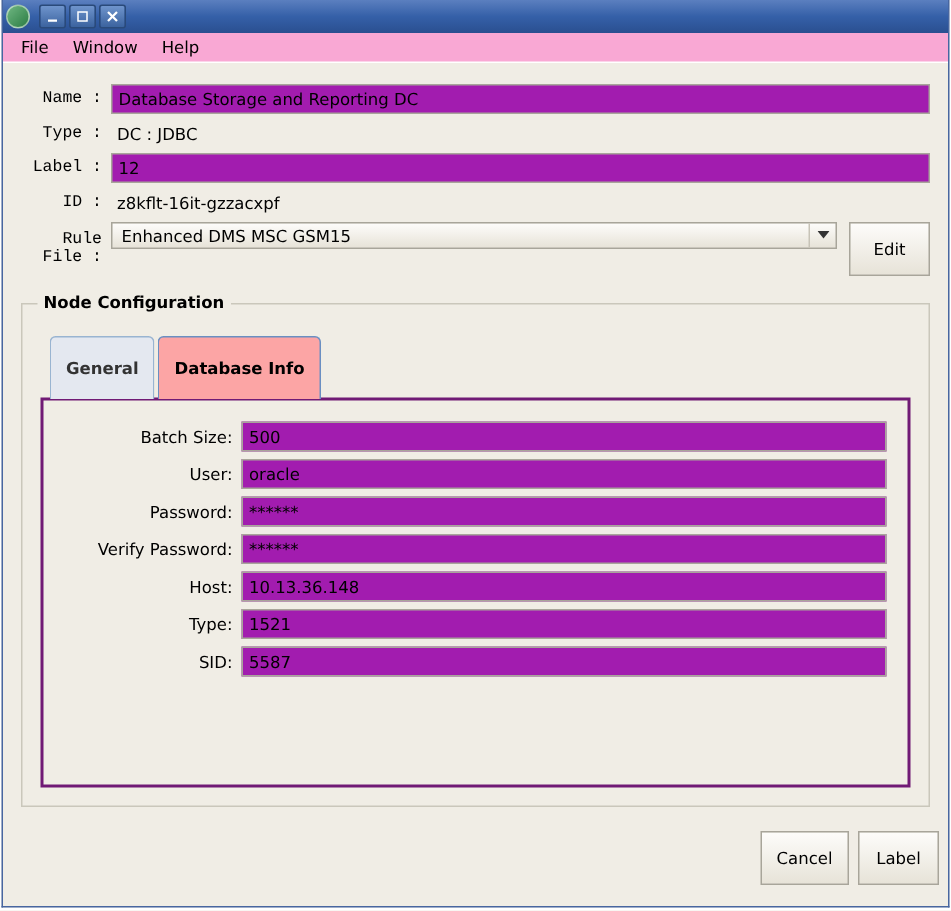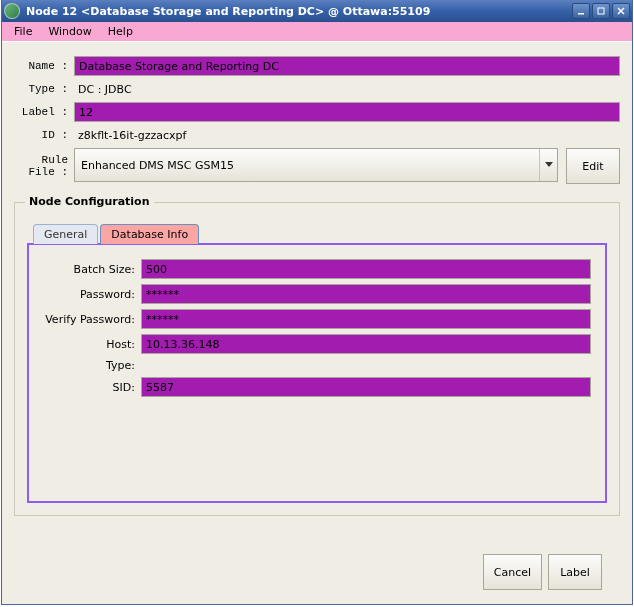--- a/index.html
+++ b/index.html
@@ -102,21 +102,21 @@
     width: 100%;
     height: 18px;
     font-size: 11px;
     padding: 2px 4px;
     display: flex;
     align-items: center;
   }
   .combo {
     display: flex;
     width: 100%;
-    height: 34px;
+    height: 18px;
     border: 1px solid #a8a59a;
     background: linear-gradient(to bottom, #fdfcfa, #e7e3d8);
     align-items: center;
   }
   .combo .combo-text {
     flex: 1 1 auto;
     padding: 0 6px;
     font-size: 11px;
   }
   .combo .combo-btn {
@@ -166,69 +166,69 @@
     align-items: flex-end;
     position: relative;
     z-index: 2;
     padding-left: 6px;
   }
   .tab {
     border: 1px solid #99b4d1;
     border-bottom: none;
     border-top-left-radius: 4px;
     border-top-right-radius: 4px;
-    padding: 3px 10px;
+    padding: 14px 10px;
     font-size: 11px;
     background: #e4e8f0;
     margin-right: 2px;
     position: relative;
     top: 1px;
     color: #333;
+    font-weight: bold;
   }
   .tab.active {
     background: #fca5a5;
     border-color: #6a8fc2;
     color: #000;
   }
   .tabpanel {
-    border: 2px solid #8b5cf6;
+    border: 2px solid #701a75;
     background: #f0ede5;
-    padding: 14px 14px 14px 0;
+    padding: 14px 14px 14px 20px;
     min-height: 260px;
     position: relative;
     z-index: 1;
   }
   .db-row {
     display: flex;
     align-items: center;
     margin-bottom: 5px;
   }
   .db-row .dlbl {
     width: 112px;
     text-align: right;
     padding-right: 6px;
     font-size: 11px;
   }
   .db-row .dctrl { flex: 1 1 auto; }
   .button-bar {
     position: absolute;
-    right: 30px;
+    right: 6px;
     bottom: 14px;
     display: flex;
     gap: 6px;
   }
 </style>
 </head>
 <body>
 
 <div class="window">
 
   <div class="titlebar">
     <div class="icon"></div>
-    <div class="title-text">Node 12 &lt;Database Storage and Reporting DC&gt; @ Ottawa:55109</div>
     <div class="win-btns">
       <div class="win-btn">
         <svg width="8" height="8" viewBox="0 0 8 8">
             <rect x="1" y="6" width="6" height="1.5" fill="#fff"></rect>
           </svg>
       </div>
       <div class="win-btn">
         <svg width="8" height="8" viewBox="0 0 8 8">
             <rect x="1" y="1" width="6" height="6" fill="none" stroke="#fff" stroke-width="1"></rect>
           </svg>
@@ -299,38 +299,43 @@
           <div class="tab">General</div>
           <div class="tab active">Database Info</div>
         </div>
         <div class="tabpanel">
 
           <div class="db-row">
             <div class="dlbl">Batch Size:</div>
             <div class="dctrl"><input class="text-input" value="500" style=""></div>
           </div>
 
+          <div class="db-row">
+            <div class="dlbl">User:</div>
+            <div class="dctrl"><input class="text-input" value="oracle" style=""></div>
+          </div>
 
           <div class="db-row">
             <div class="dlbl">Password:</div>
             <div class="dctrl"><input class="text-input" value="******" style=""></div>
           </div>
 
           <div class="db-row">
             <div class="dlbl">Verify Password:</div>
             <div class="dctrl"><input class="text-input" value="******" style=""></div>
           </div>
 
           <div class="db-row">
             <div class="dlbl">Host:</div>
             <div class="dctrl"><input class="text-input" value="10.13.36.148" style=""></div>
           </div>
 
           <div class="db-row">
             <div class="dlbl">Type:</div>
+            <div class="dctrl"><input class="text-input" value="1521" style=""></div>
           </div>
 
           <div class="db-row">
             <div class="dlbl">SID:</div>
             <div class="dctrl"><input class="text-input" value="5587" style=""></div>
           </div>
 
         </div>
       </div>
     </div>

